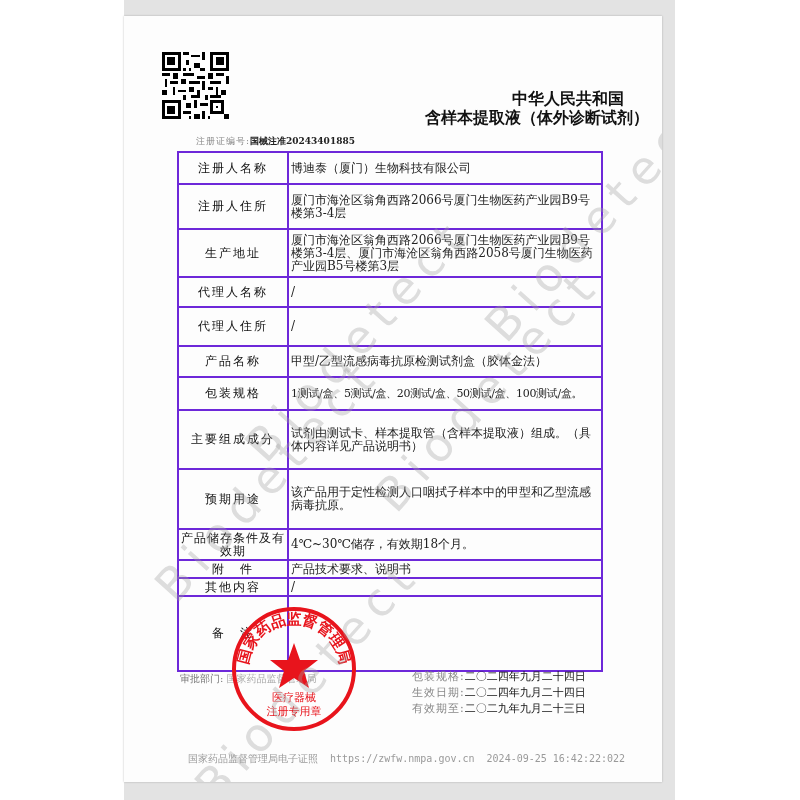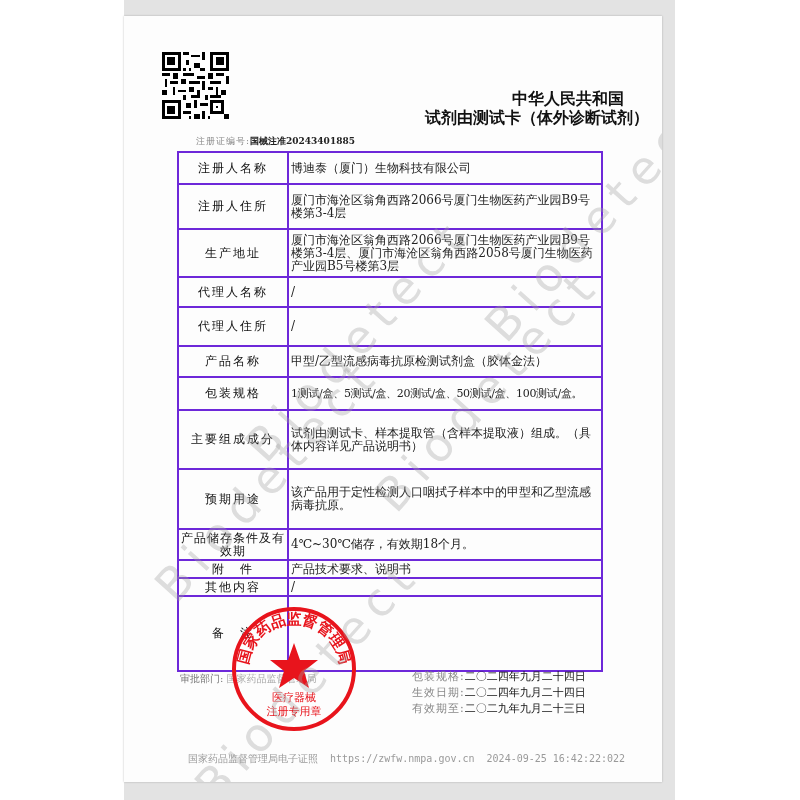--- a/index.html
+++ b/index.html
@@ -130,21 +130,21 @@
       <rect x="8" y="22" width="3" height="1"></rect>
         <rect x="12" y="23" width="2" height="2"></rect>
         <rect x="15" y="22" width="1" height="3"></rect>
       <rect x="23" y="23" width="2" height="2"></rect>
         <rect x="10" y="24" width="1" height="1"></rect>
         <rect x="17" y="24" width="1" height="1"></rect>
     </g>
   </svg>
 
   <div class="title l1">中华人民共和国</div>
-  <div class="title l2">试剂由测试卡（体外诊断试剂）</div>
+  <div class="title l2">含样本提取液（体外诊断试剂）</div>
 
   <div class="reg-no">
     <span class="lab">注册证编号:</span><span class="val">国械注准20243401885</span>
   </div>
 
   <table class="cert">
     <tbody>
         <tr style="height:32px">
       <td class="k">注册人名称</td>
       <td class="v">博迪泰（厦门）生物科技有限公司</td>

